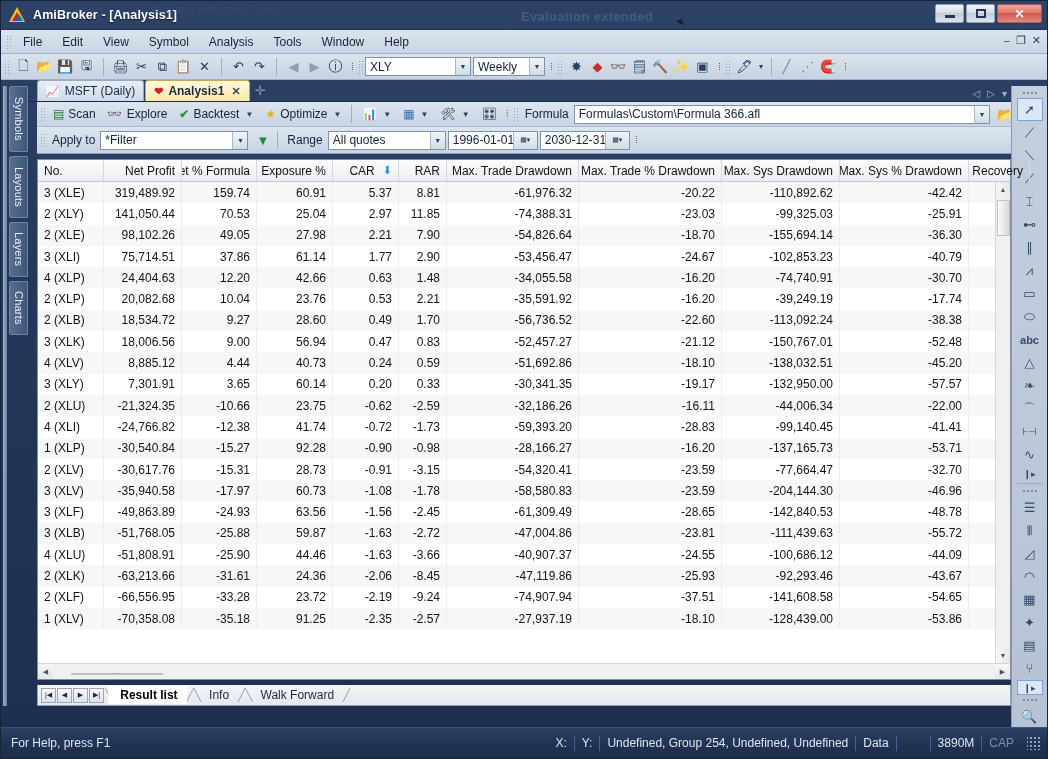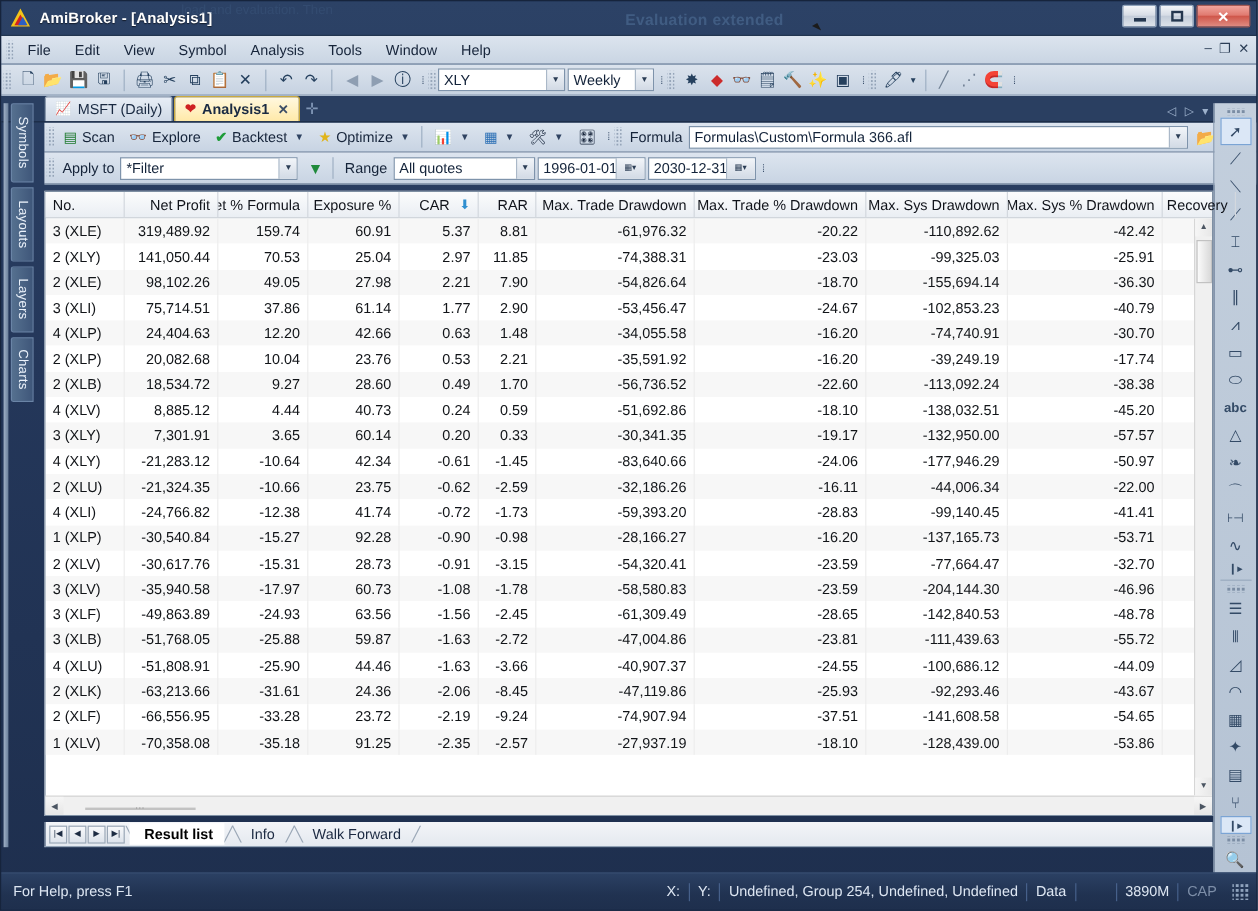--- a/index.html
+++ b/index.html
@@ -714,20 +714,33 @@
             <div class="gc" style="width: 76px; flex: 0 0 76px;">28.60</div>
             <div class="gc" style="width: 66px; flex: 0 0 66px;">0.49</div>
             <div class="gc" style="width: 48px; flex: 0 0 48px;">1.70</div>
             <div class="gc" style="width: 132px; flex: 0 0 132px;">-56,736.52</div>
             <div class="gc" style="width: 143px; flex: 0 0 143px;">-22.60</div>
             <div class="gc" style="width: 118px; flex: 0 0 118px;">-113,092.24</div>
             <div class="gc" style="width: 129px; flex: 0 0 129px;">-38.38</div>
             <div class="gc" style="width: 61px; flex: 0 0 61px;"></div>
           </div>
           <div class="grow">
+            <div class="gc left" style="width: 66px; flex: 0 0 66px;">3 (XLK)</div>
+            <div class="gc" style="width: 78px; flex: 0 0 78px;">18,006.56</div>
+            <div class="gc" style="width: 75px; flex: 0 0 75px;">9.00</div>
+            <div class="gc" style="width: 76px; flex: 0 0 76px;">56.94</div>
+            <div class="gc" style="width: 66px; flex: 0 0 66px;">0.47</div>
+            <div class="gc" style="width: 48px; flex: 0 0 48px;">0.83</div>
+            <div class="gc" style="width: 132px; flex: 0 0 132px;">-52,457.27</div>
+            <div class="gc" style="width: 143px; flex: 0 0 143px;">-21.12</div>
+            <div class="gc" style="width: 118px; flex: 0 0 118px;">-150,767.01</div>
+            <div class="gc" style="width: 129px; flex: 0 0 129px;">-52.48</div>
+            <div class="gc" style="width: 61px; flex: 0 0 61px;"></div>
+          </div>
+          <div class="grow">
             <div class="gc left" style="width: 66px; flex: 0 0 66px;">4 (XLV)</div>
             <div class="gc" style="width: 78px; flex: 0 0 78px;">8,885.12</div>
             <div class="gc" style="width: 75px; flex: 0 0 75px;">4.44</div>
             <div class="gc" style="width: 76px; flex: 0 0 76px;">40.73</div>
             <div class="gc" style="width: 66px; flex: 0 0 66px;">0.24</div>
             <div class="gc" style="width: 48px; flex: 0 0 48px;">0.59</div>
             <div class="gc" style="width: 132px; flex: 0 0 132px;">-51,692.86</div>
             <div class="gc" style="width: 143px; flex: 0 0 143px;">-18.10</div>
             <div class="gc" style="width: 118px; flex: 0 0 118px;">-138,032.51</div>
             <div class="gc" style="width: 129px; flex: 0 0 129px;">-45.20</div>
@@ -737,33 +750,20 @@
             <div class="gc left" style="width: 66px; flex: 0 0 66px;">3 (XLY)</div>
             <div class="gc" style="width: 78px; flex: 0 0 78px;">7,301.91</div>
             <div class="gc" style="width: 75px; flex: 0 0 75px;">3.65</div>
             <div class="gc" style="width: 76px; flex: 0 0 76px;">60.14</div>
             <div class="gc" style="width: 66px; flex: 0 0 66px;">0.20</div>
             <div class="gc" style="width: 48px; flex: 0 0 48px;">0.33</div>
             <div class="gc" style="width: 132px; flex: 0 0 132px;">-30,341.35</div>
             <div class="gc" style="width: 143px; flex: 0 0 143px;">-19.17</div>
             <div class="gc" style="width: 118px; flex: 0 0 118px;">-132,950.00</div>
             <div class="gc" style="width: 129px; flex: 0 0 129px;">-57.57</div>
-            <div class="gc" style="width: 61px; flex: 0 0 61px;"></div>
-          </div>
-          <div class="grow">
-            <div class="gc left" style="width: 66px; flex: 0 0 66px;">4 (XLY)</div>
-            <div class="gc" style="width: 78px; flex: 0 0 78px;">-21,283.12</div>
-            <div class="gc" style="width: 75px; flex: 0 0 75px;">-10.64</div>
-            <div class="gc" style="width: 76px; flex: 0 0 76px;">42.34</div>
-            <div class="gc" style="width: 66px; flex: 0 0 66px;">-0.61</div>
-            <div class="gc" style="width: 48px; flex: 0 0 48px;">-1.45</div>
-            <div class="gc" style="width: 132px; flex: 0 0 132px;">-83,640.66</div>
-            <div class="gc" style="width: 143px; flex: 0 0 143px;">-24.06</div>
-            <div class="gc" style="width: 118px; flex: 0 0 118px;">-177,946.29</div>
-            <div class="gc" style="width: 129px; flex: 0 0 129px;">-50.97</div>
             <div class="gc" style="width: 61px; flex: 0 0 61px;"></div>
           </div>
           <div class="grow">
             <div class="gc left" style="width: 66px; flex: 0 0 66px;">2 (XLU)</div>
             <div class="gc" style="width: 78px; flex: 0 0 78px;">-21,324.35</div>
             <div class="gc" style="width: 75px; flex: 0 0 75px;">-10.66</div>
             <div class="gc" style="width: 76px; flex: 0 0 76px;">23.75</div>
             <div class="gc" style="width: 66px; flex: 0 0 66px;">-0.62</div>
             <div class="gc" style="width: 48px; flex: 0 0 48px;">-2.59</div>
             <div class="gc" style="width: 132px; flex: 0 0 132px;">-32,186.26</div>

